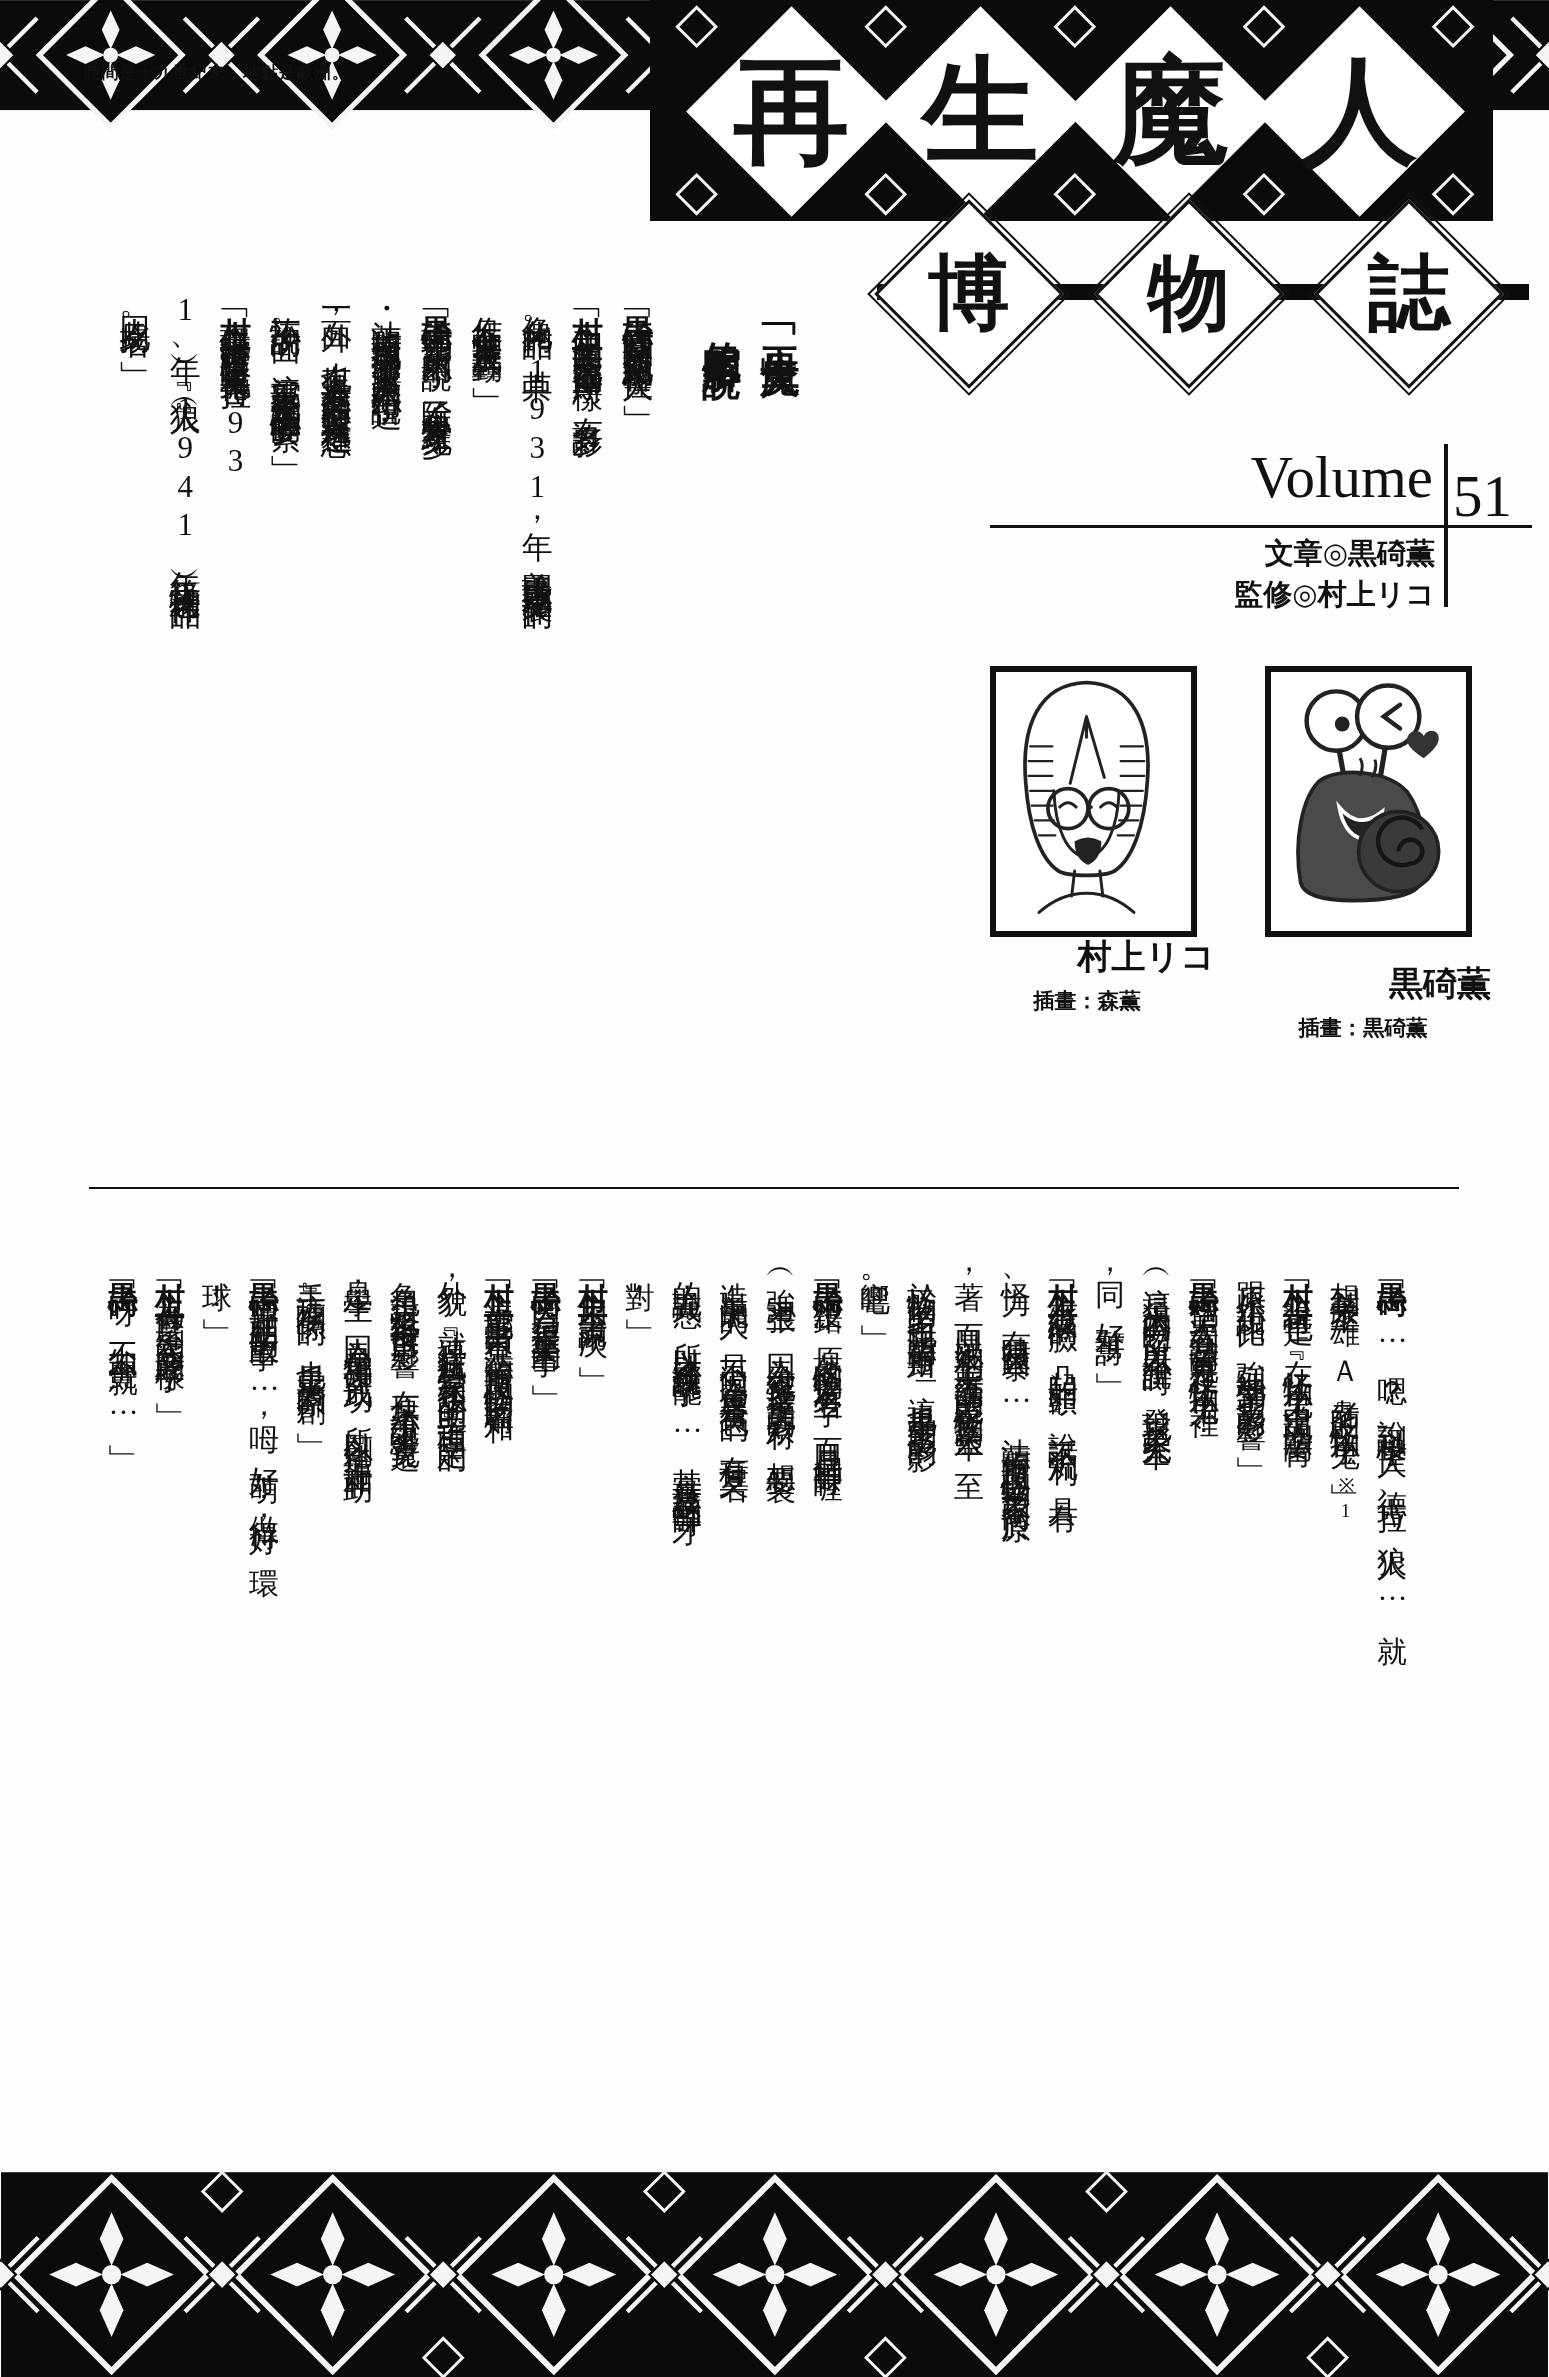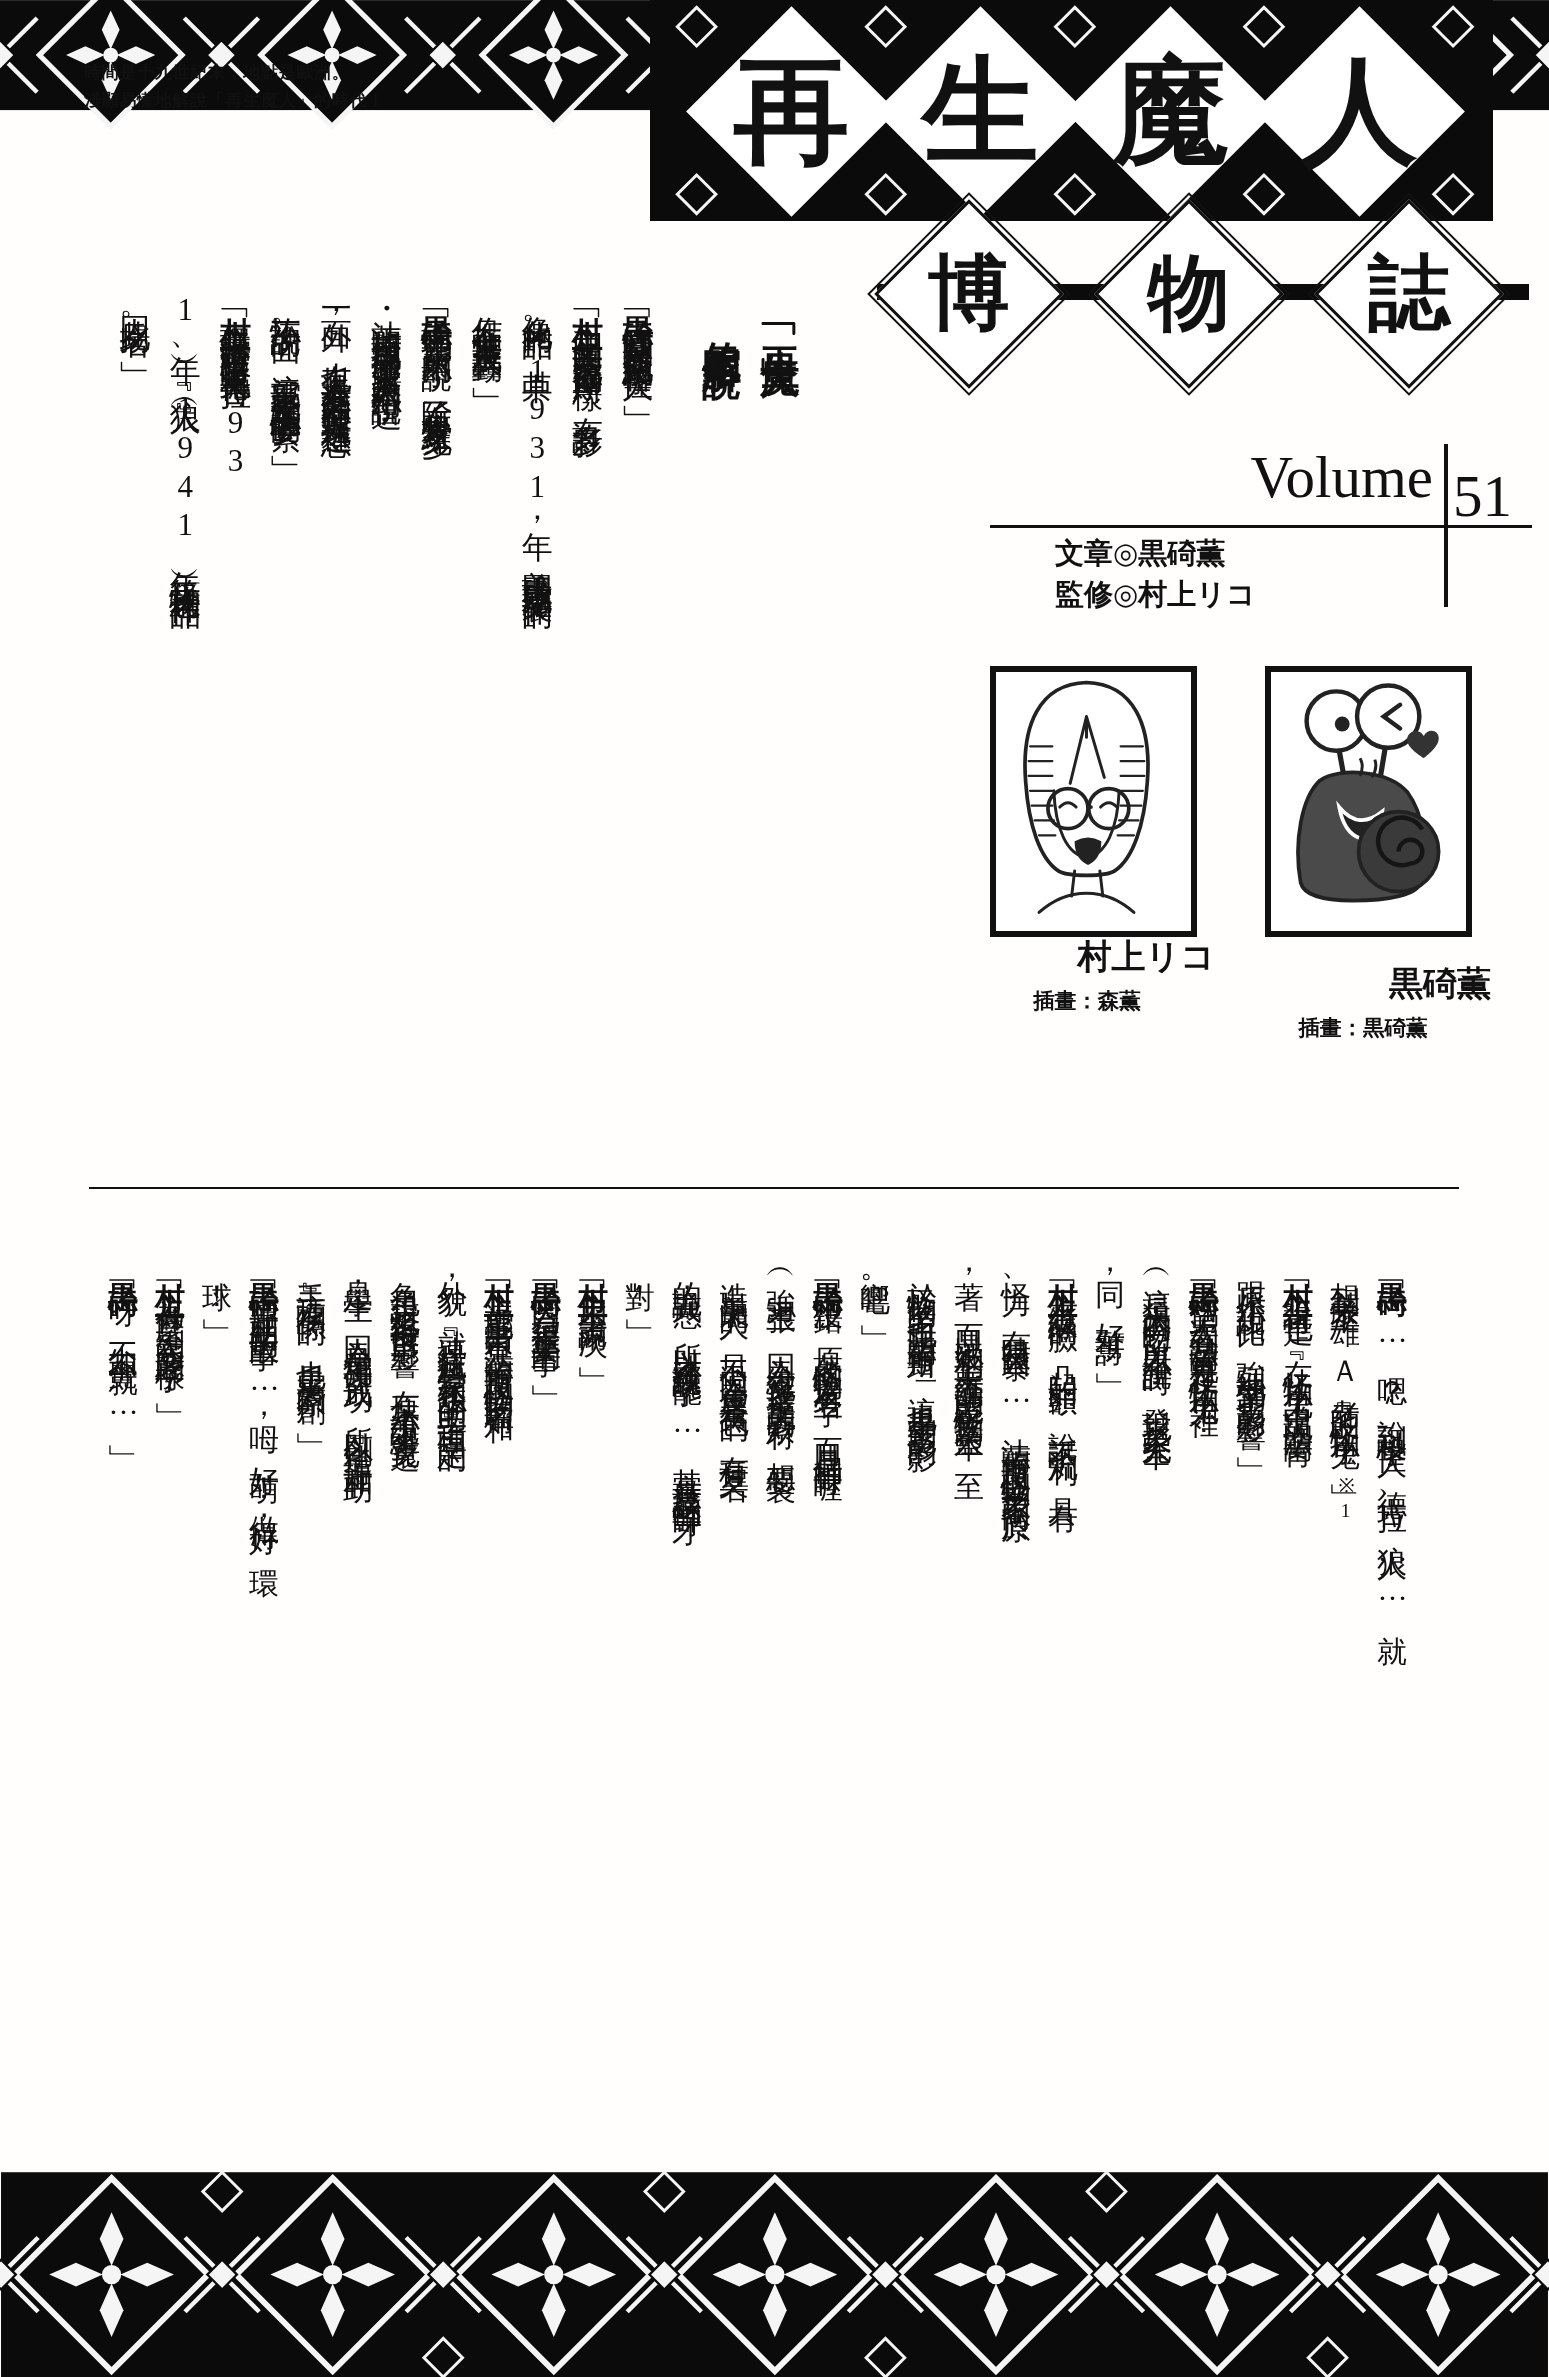--- a/index.html
+++ b/index.html
@@ -28,21 +28,21 @@
   .dia-title span{font-size:116px;font-weight:700;line-height:1;}
   .dia-sub{border:3px solid #111;outline:2.2px solid #111;outline-offset:3.7px;}
   .dia-sub span{font-size:82px;font-weight:700;line-height:1;}
 
   
   #volume-label{position:absolute;left:1114px;top:448px;width:319px;text-align:right;
     font-size:59px;line-height:1;font-weight:400;}
   #volume-bar{position:absolute;left:1444px;top:444px;width:3.7px;height:163px;background:#111;}
   #volume-number{position:absolute;left:1453px;top:467px;font-size:59px;line-height:1;}
   #volume-rule{position:absolute;left:990px;top:525px;width:542px;height:3px;background:#111;}
-  .credit-line{position:absolute;left:1055px;width:380px;text-align:left;
+  .credit-line{position:absolute;left:1055px;width:380px;text-align:right;
     font-family:"Liberation Sans","DejaVu Sans",sans-serif;font-weight:700;font-size:29px;line-height:1;}
   #credit-text{top:539px;}
   #credit-supervision{top:580px;}
 
   
   .pbox{position:absolute;top:666px;width:195px;height:259px;border:6.7px solid #111;background:#fff;}
   #portrait-box-0{left:990px;}
   #portrait-box-1{left:1265px;}
   .pname{position:absolute;top:939px;width:256px;text-align:right;
     font-family:"Liberation Sans","DejaVu Sans",sans-serif;font-weight:700;font-size:34px;line-height:1;}
@@ -156,21 +156,20 @@
       <div class="dia dia-sub" style="left: 245px; top: 25px; width: 128px; height: 128px;">
         <span>物</span>
       </div>
       <div class="dia dia-sub" style="left: 465px; top: 25px; width: 128px; height: 128px;">
         <span>誌</span>
       </div>
     </div>
 
   <div id="header-note">
     <div>時間是十九世紀末，地點是歐洲。</div>
-    <div>淺顯易懂地解說「再生魔人」的時代！</div>
   </div>
 
   <div id="volume-label">Volume</div>
   <div id="volume-bar"></div>
   <div id="volume-number">51</div>
   <div id="volume-rule"></div>
   <div id="credit-text" class="credit-line">文章◎黒碕薫</div>
   <div id="credit-supervision" class="credit-line">監修◎村上リコ</div>
 
   <div id="portrait-box-0" class="pbox">

